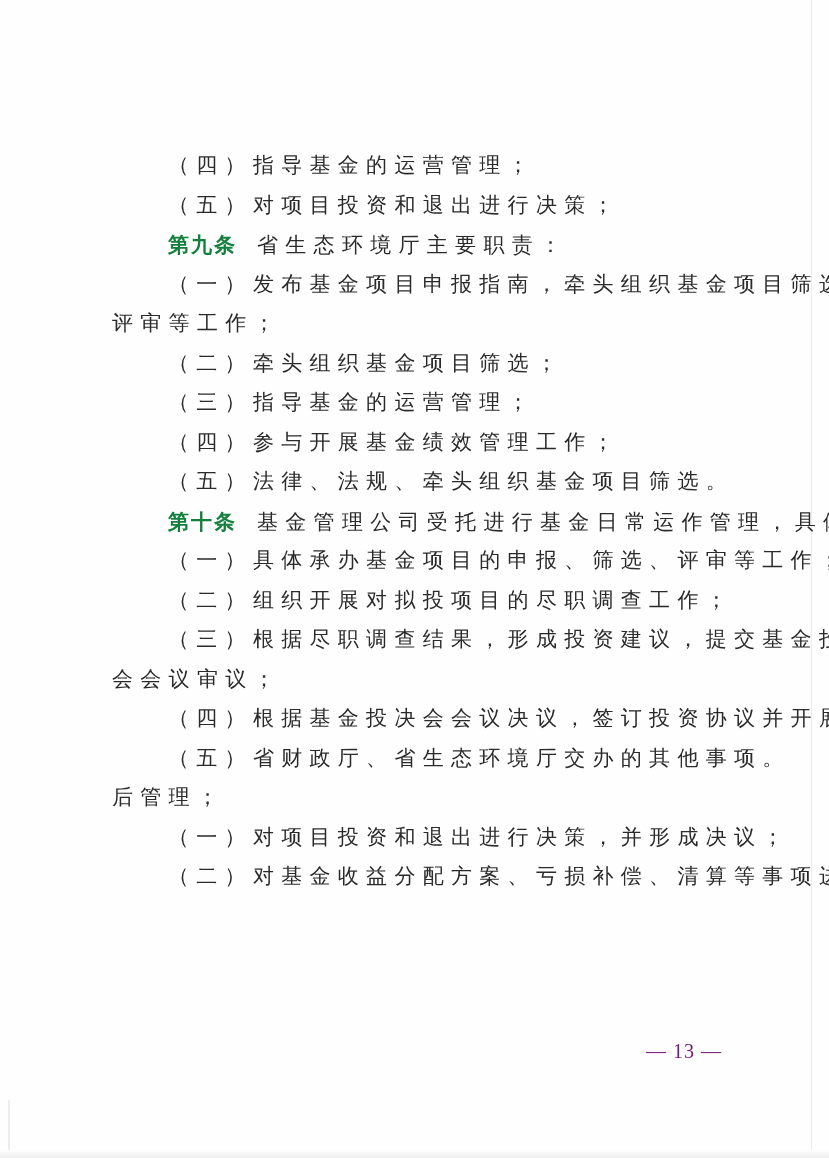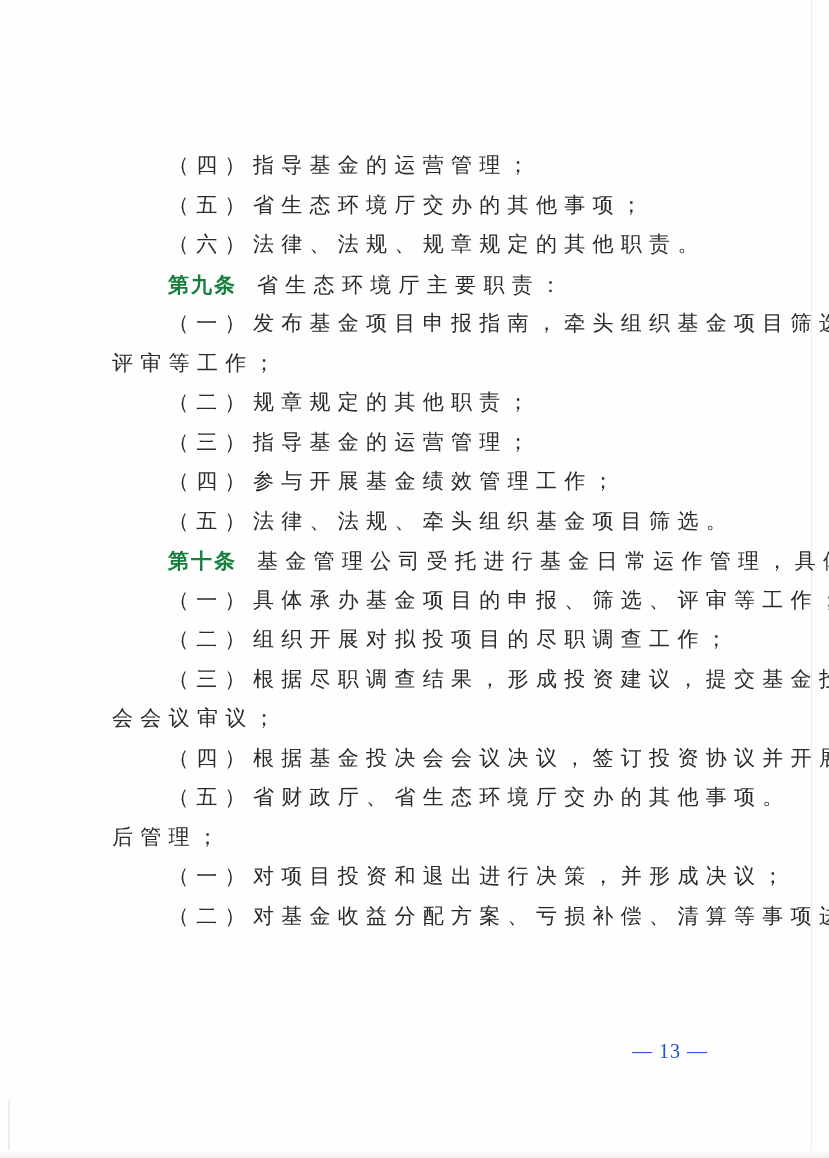--- a/index.html
+++ b/index.html
@@ -62,44 +62,43 @@
     .indent { padding-left: 56px; }
     .cont { padding-left: 0; }
     .article-num {
       font-weight: bold;
       letter-spacing: 2px;
       margin-right: 20px;
       color: #15803d;
     }
     .page-number {
       position: absolute;
-      left: 632px;
+      left: 646px;
       top: 1040px;
       font-family: "Liberation Serif", "DejaVu Serif", serif;
       font-size: 20px;
-      color: #1d4ed8;
+      color: #701a75;
       letter-spacing: 1px;
     }
   </style>
 </head>
 <body>
 
 <div class="page">
   <div class="edge-right"></div>
   <div class="edge-left"></div>
   <div class="edge-bottom"></div>
 
   <div class="body-text">
     <div class="line indent">（四）指导基金的运营管理；</div>
-    <div class="line indent">（五）省生态环境厅交办的其他事项；</div>
-    <div class="line indent">（六）法律、法规、规章规定的其他职责。</div>
+    <div class="line indent">（五）对项目投资和退出进行决策；</div>
     <div class="line indent"><span class="article-num">第九条</span><span>省生态环境厅主要职责：</span></div>
     <div class="line indent">（一）发布基金项目申报指南，牵头组织基金项目筛选、</div>
     <div class="line cont">评审等工作；</div>
-    <div class="line indent">（二）规章规定的其他职责；</div>
+    <div class="line indent">（二）牵头组织基金项目筛选；</div>
     <div class="line indent">（三）指导基金的运营管理；</div>
     <div class="line indent">（四）参与开展基金绩效管理工作；</div>
     <div class="line indent">（五）法律、法规、牵头组织基金项目筛选。</div>
     <div class="line indent"><span class="article-num">第十条</span><span>基金管理公司受托进行基金日常运作管理，具体</span></div>
     <div class="line indent">（一）具体承办基金项目的申报、筛选、评审等工作；</div>
     <div class="line indent">（二）组织开展对拟投项目的尽职调查工作；</div>
     <div class="line indent">（三）根据尽职调查结果，形成投资建议，提交基金投决</div>
     <div class="line cont">会会议审议；</div>
     <div class="line indent">（四）根据基金投决会会议决议，签订投资协议并开展投</div>
     <div class="line indent">（五）省财政厅、省生态环境厅交办的其他事项。</div>

